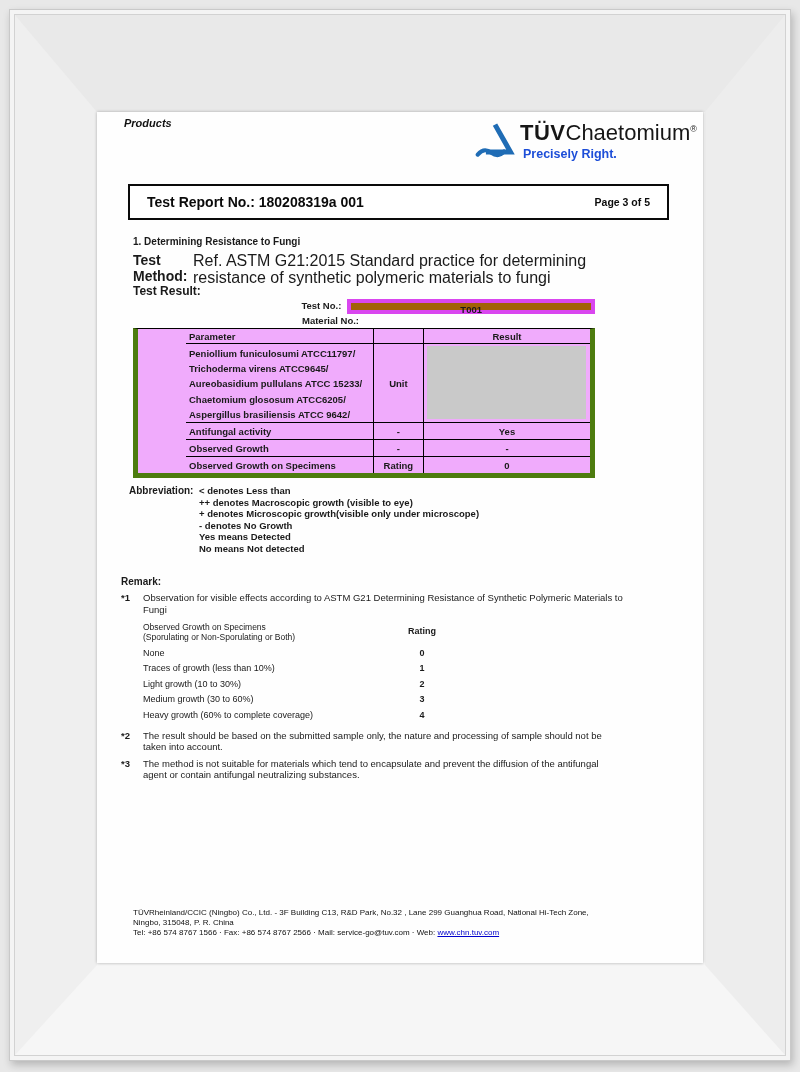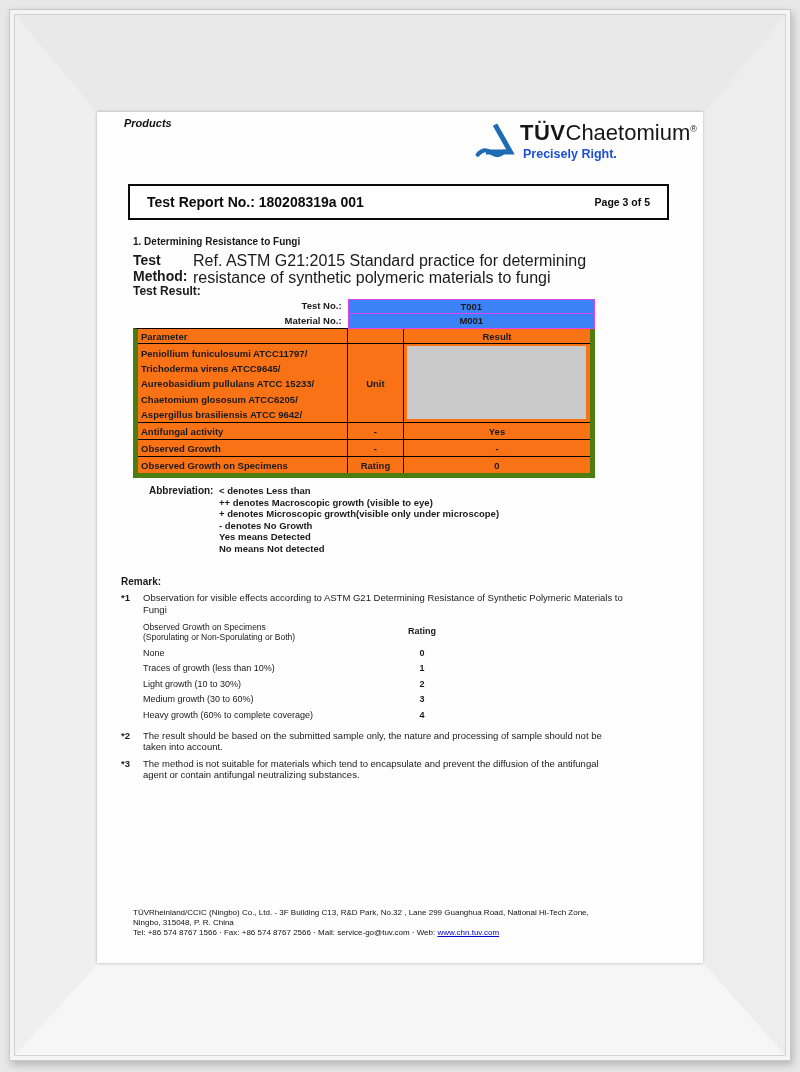--- a/index.html
+++ b/index.html
@@ -57,34 +57,34 @@
   
   .sec-heading{position:absolute;left:36px;top:124px;font-size:10px;font-weight:bold;}
   .test-method{position:absolute;left:36px;top:140px;display:flex;}
   .tm-label{width:60px;font-size:14px;font-weight:bold;flex:none;}
   .tm-text{width:462px;font-size:16px;line-height:17px;}
   .test-result-label{position:absolute;left:36px;top:172px;font-size:12px;font-weight:bold;}
   
   .rtable{position:absolute;left:36px;top:187px;width:462px;font-size:9.5px;font-weight:bold;box-sizing:border-box;}
   .rt-toprow{display:flex;height:15px;line-height:14px;}
   .rt-toplabel{width:232px;text-align:right;padding-right:6px;box-sizing:border-box;}
-  .rt-topval{width:268px;border:1px solid #d946ef;text-align:center;box-sizing:border-box;background:#3b82f6;}
+  .rt-topval{width:268px;border:4px solid #d946ef;text-align:center;box-sizing:border-box;background:#a16207;}
   .rt-toprow.second .rt-topval{margin-top:-1px;}
-  .rt-main{border:5px solid #4d7c0f;border-top:1px solid #000;margin-top:-1px;background:#f97316;}
+  .rt-main{border:5px solid #4d7c0f;border-top:1px solid #000;margin-top:-1px;background:#f0abfc;padding-left:48px;}
   .rt-row{display:flex;border-bottom:1px solid #000;}
   .rt-row:last-child{border-bottom:none;}
   .c1{width:232px;padding:1px 0 0 3px;box-sizing:border-box;border-right:1px solid #000;}
   .c2{width:62px;box-sizing:border-box;border-right:1px solid #000;display:flex;align-items:center;justify-content:center;}
   .c3{width:206px;box-sizing:border-box;display:flex;align-items:center;justify-content:center;position:relative;}
   .hdr{height:14px;line-height:13px;}
   .org-row .c1{line-height:15.2px;padding-top:2px;height:78px;}
   .data-row{height:16px;line-height:15px;}
   .redaction{position:absolute;left:3px;right:4px;top:2px;bottom:3px;background:#c9c9c9;}
   
-  .abbrev{position:absolute;left:52px;top:373px;display:flex;}
+  .abbrev{position:absolute;left:32px;top:373px;display:flex;}
   .ab-label{width:70px;font-size:10px;font-weight:bold;flex:none;}
   .ab-lines div{font-size:9.5px;line-height:11.6px;font-weight:bold;}
   
   .remark{position:absolute;left:24px;top:464px;width:512px;}
   .rm-label{font-size:10px;font-weight:bold;}
   .rm-item{display:flex;margin-top:5px;}
   .rm-marker{width:22px;font-size:9.5px;font-weight:bold;flex:none;}
   .rm-text{width:480px;font-size:9.5px;line-height:11.5px;}
   .rating-table{margin:8px 0 10px 22px;font-size:9px;}
   .rg-row{display:flex;}
@@ -134,21 +134,20 @@
 
   <div class="test-result-label">Test Result:</div>
 
   <div class="rtable">
     <div class="rt-toprow">
       <div class="rt-toplabel">Test No.:</div>
       <div class="rt-topval">T001</div>
     </div>
     <div class="rt-toprow second">
       <div class="rt-toplabel">Material No.:</div>
-      <div class="rt-topval">M001</div>
     </div>
     <div class="rt-main">
       <div class="rt-row hdr">
         <div class="c1">Parameter</div>
         <div class="c2"></div>
         <div class="c3">Result</div>
       </div>
       <div class="rt-row org-row">
         <div class="c1">
           <div>Peniollium funiculosumi ATCC11797/</div>

